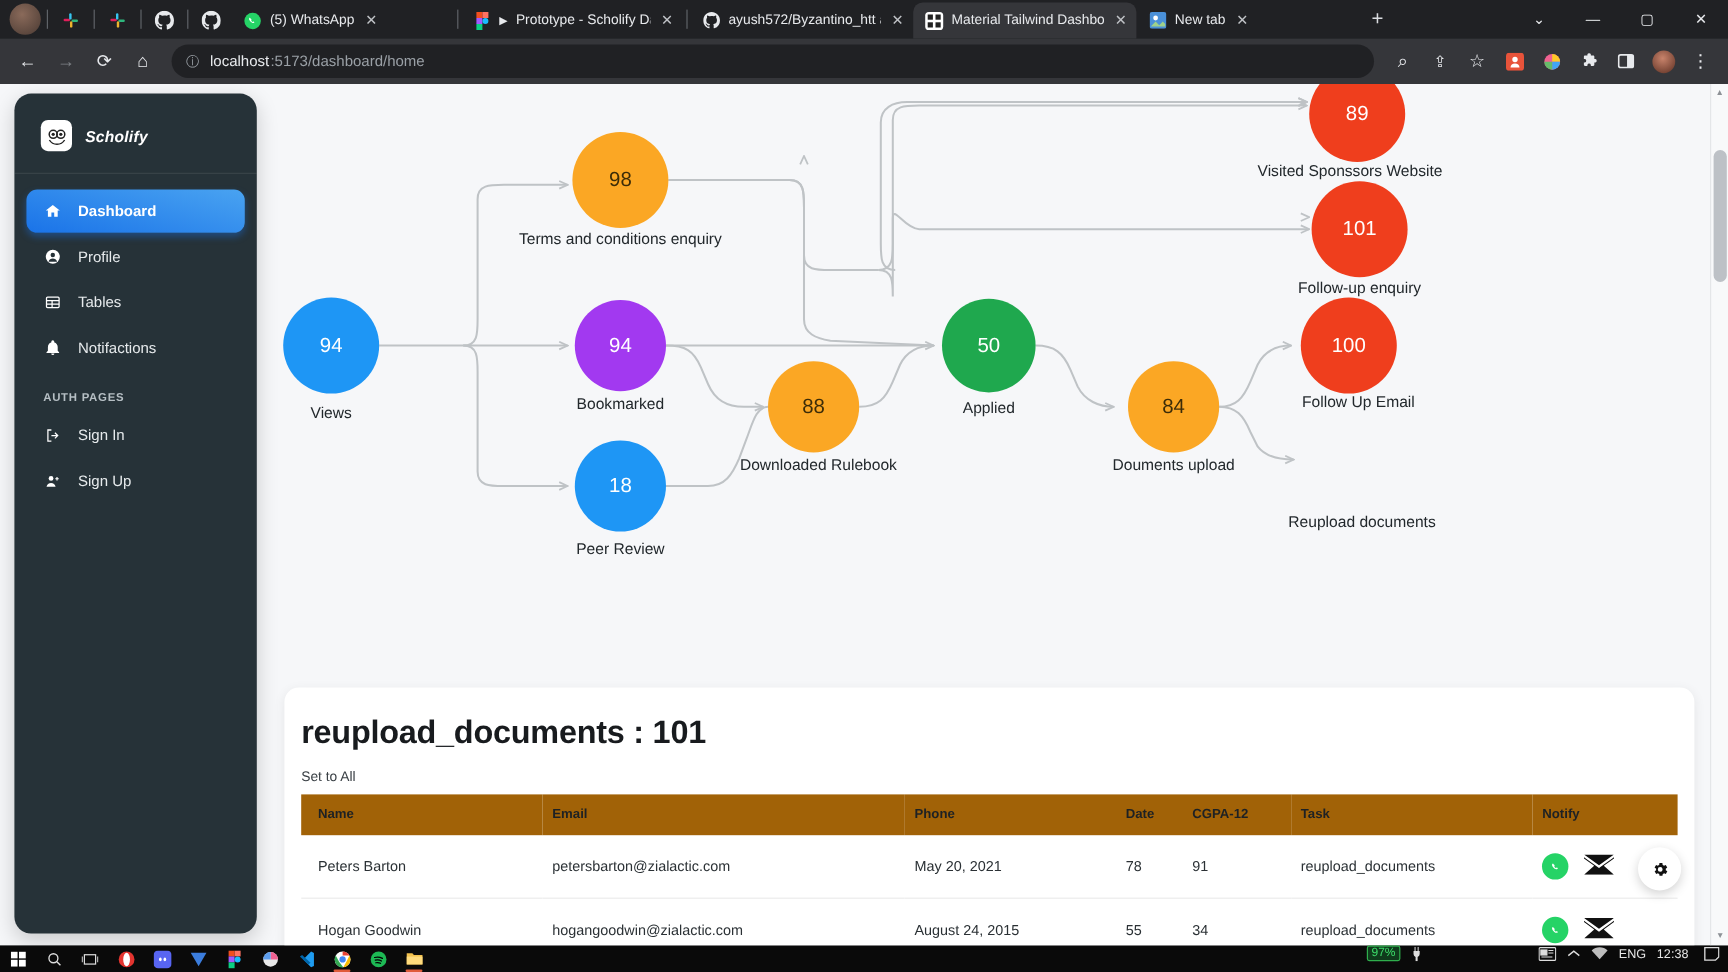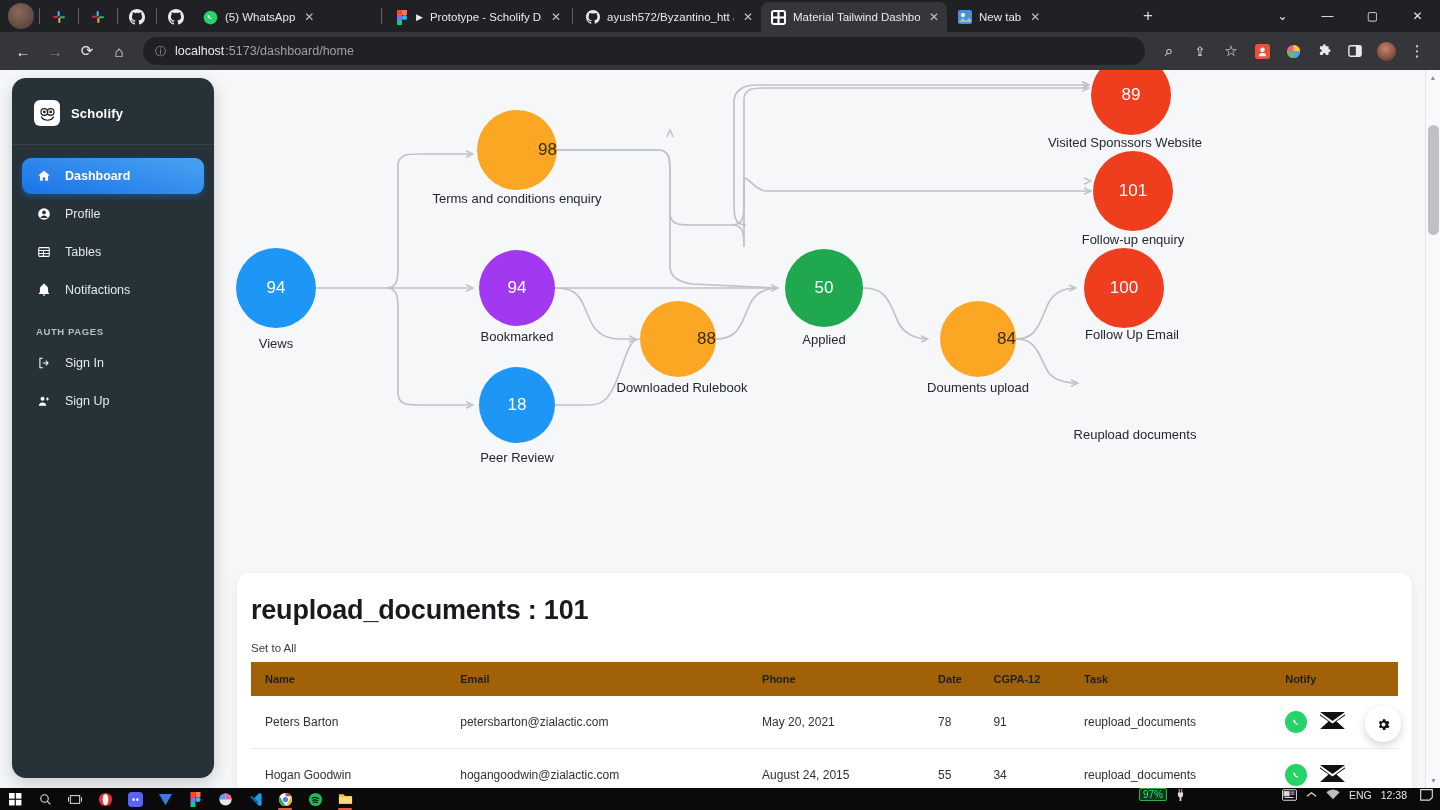--- a/index.html
+++ b/index.html
@@ -76,21 +76,21 @@
 
   
   .sidebar {
     position: absolute; left: 12px; top: 8px;
     width: 202px; height: 700px;
     background: #263238; border-radius: 14px;
     box-shadow: 0 6px 18px rgba(0,0,0,.18);
     color: #fff; overflow: hidden;
   }
   .brand { display: flex; align-items: center; gap: 11px; padding: 22px 0 18px 22px;
-           border-bottom: 1px solid rgba(255,255,255,.08); }
+           border-bottom: 1px solid rgba(255,255,255,.08); font-style: italic; }
   .brand-logo { width: 26px; height: 26px; border-radius: 6px; background: #fff;
                 display: flex; align-items: center; justify-content: center; }
   .brand-name { font-size: 13px; font-weight: bold; letter-spacing: .2px; }
   .nav { padding: 13px 10px 0 10px; }
   .nav-item {
     display: flex; align-items: center; gap: 13px;
     height: 36px; padding: 0 14px; border-radius: 9px;
     font-size: 12.5px; color: #e6eaec; margin-bottom: 2px; cursor: pointer;
   }
   .nav-item.active {
@@ -104,21 +104,21 @@
 
   
   .flow-wrap {
     position: absolute; left: 226px; top: 0;
     width: 1192px; height: 495px;
   }
   .flow-svg { position: absolute; left: 0; top: 0; }
   .node { position: absolute; transform: translate(-50%,-50%);
           border-radius: 50%; display: flex; align-items: center;
           justify-content: center; font-size: 17px; color: #fff; }
-  .node.dark { color: #3c2c08; justify-content: flex-end; }
+  .node.dark { color: #3c2c08; }
   .node-label { position: absolute; transform: translateX(-50%);
                 font-size: 13px; color: #22282c; white-space: nowrap; }
 
   
   .card {
     position: absolute; left: 237px; top: 503px; width: 1175px;
     background: #fff; border-radius: 12px;
     box-shadow: 0 2px 10px rgba(0,0,0,.07);
     padding: 22px 14px 0 14px;
   }

